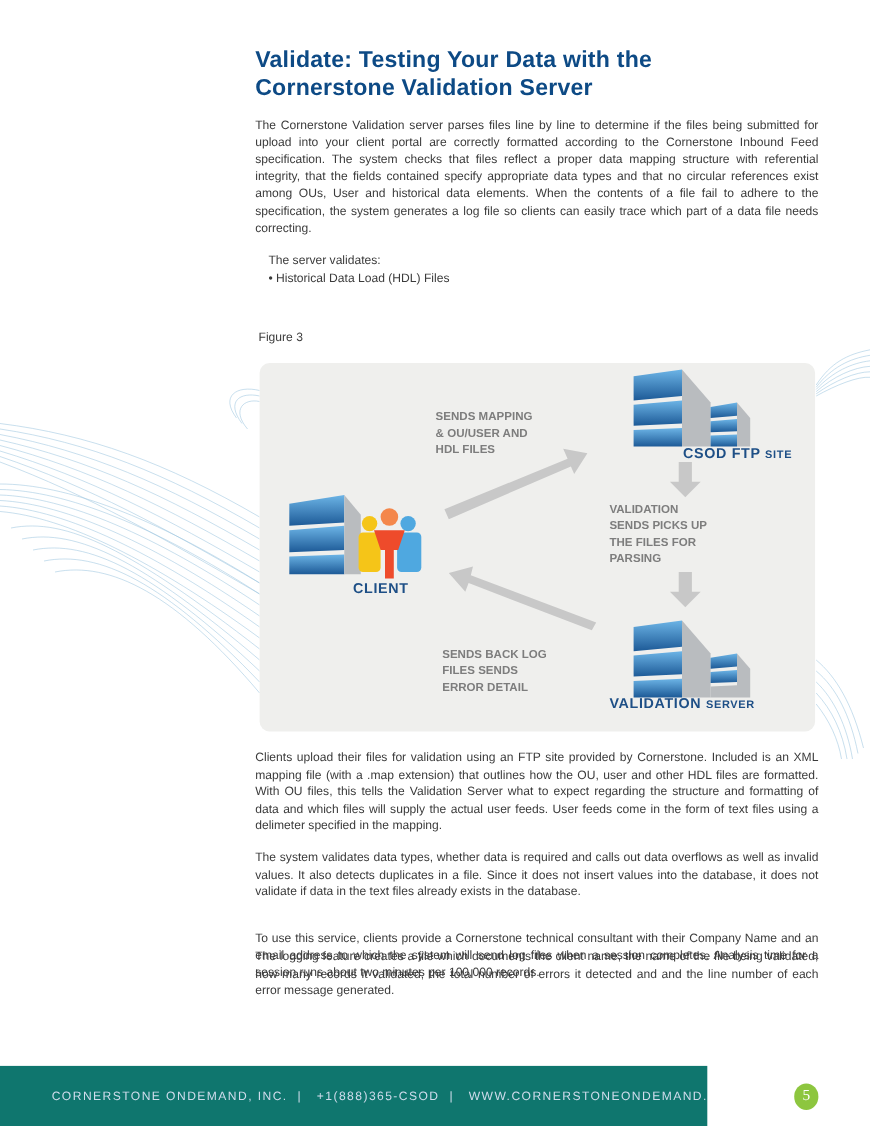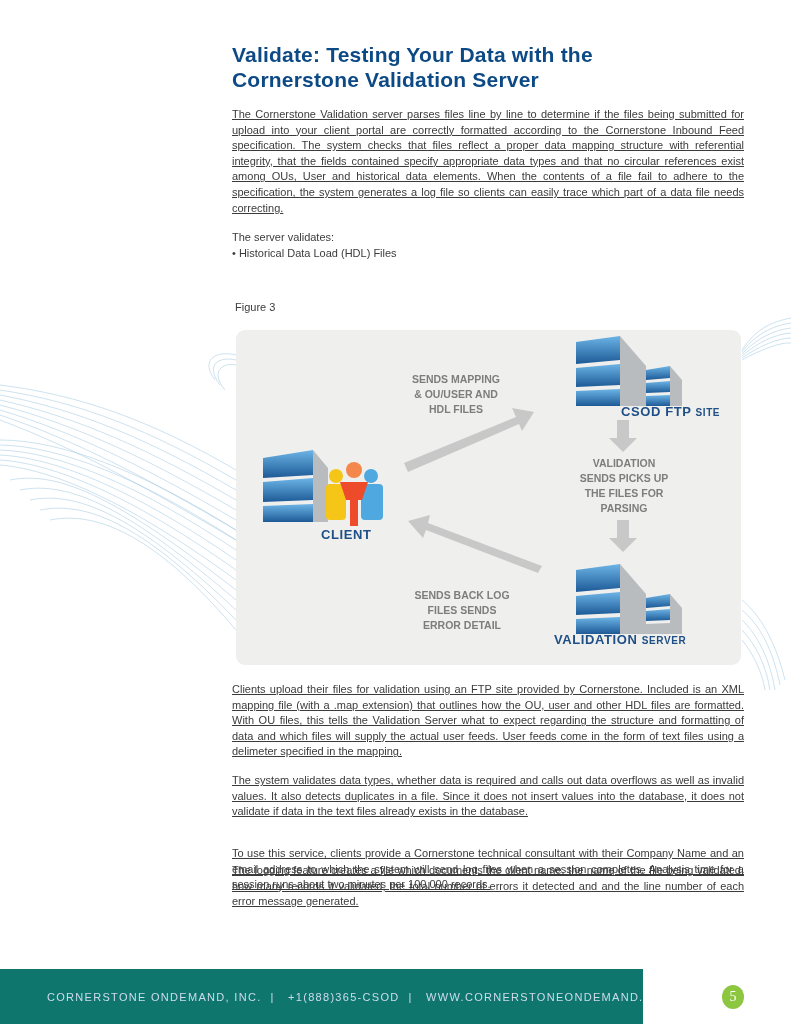--- a/index.html
+++ b/index.html
@@ -1,25 +1,25 @@
 <!DOCTYPE html>
 <html><head>
 <meta charset="utf-8">
 <style>
   html, body { margin:0; padding:0; }
   body { width:791px; height:1024px; position:relative; overflow:hidden; background:#ffffff; font-family:"Liberation Sans", sans-serif; }
   .waves { position:absolute; left:0; top:0; width:791px; height:1024px; pointer-events:none; }
   .title { position:absolute; left:232px; top:42px; width:520px; margin:0; color:#0d4a85; font-weight:bold; font-size:21px; line-height:25px; letter-spacing:0.2px; }
-  .para { position:absolute; left:232px; width:512px; margin:0; color:#3b3b3b; font-size:11px; line-height:15.6px; text-align:justify;text-decoration:underline; }
+  .para { position:absolute; left:232px; width:512px; margin:0; color:#3b3b3b; font-size:11px; line-height:15.6px; text-align:justify; }
   .p1 { top:107px; }
-  .list { position:absolute; left:232px; top:230px; width:500px; color:#3b3b3b; font-size:11px; line-height:15.6px; }
+  .list { position:absolute; left:244px; top:230px; width:500px; color:#3b3b3b; font-size:11px; line-height:15.6px; }
   .list div { margin:0; }
   .figlabel { position:absolute; left:235px; top:301px; color:#3b3b3b; font-size:11px; }
   .figure { position:absolute; left:236px; top:330px; width:505px; height:335px; background:#efefed; border-radius:9px; }
-  .lbl { position:absolute; color:#7d7d7d; font-weight:bold; font-size:10.5px; line-height:15px; text-align:center; }
+  .lbl { position:absolute; color:#7d7d7d; font-weight:bold; font-size:10.5px; line-height:15px; }
   .node-lbl { position:absolute; color:#1e4f86; font-weight:bold; letter-spacing:0.6px; }
   .node-lbl .sm { font-size:10px; }
   .p2 { top:682px; }
   .p3 { top:773px; }
   .p4 { top:836px;margin-top:27px; }
   .p5 { top:846px; }
   .footer { position:absolute; left:0; top:969px; width:643px; height:55px; background:#0f766e; }
   .footer-text { position:absolute; left:47px; top:22px; color:#cfdcec; font-size:11px; letter-spacing:1.3px; white-space:nowrap; }
   .footer-text .sep { margin:0 9px; }
   .footer-text b { color:#ffffff; }

